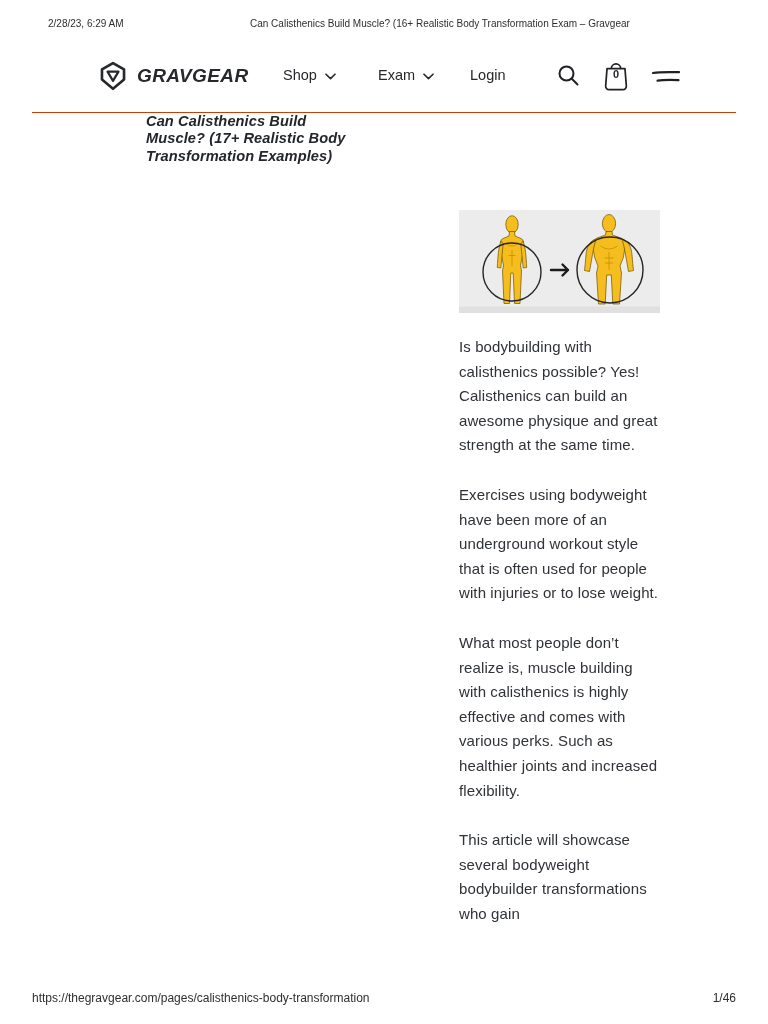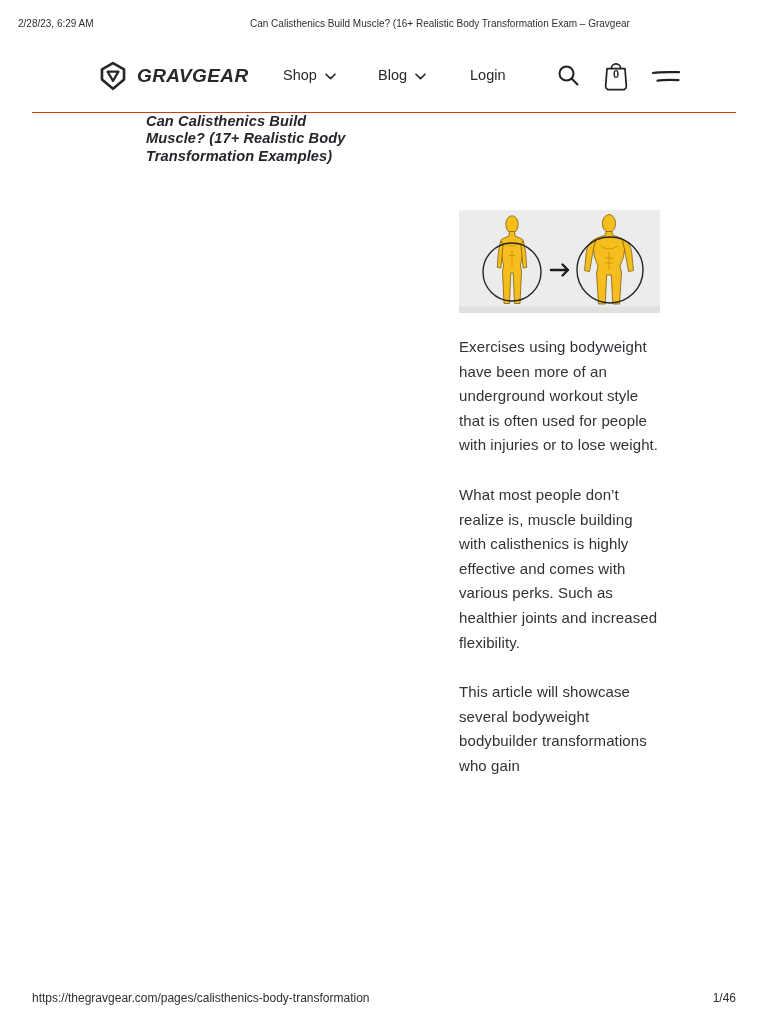--- a/index.html
+++ b/index.html
@@ -10,21 +10,21 @@
     font-family:"Liberation Sans","DejaVu Sans",sans-serif;
     color:#2b2e33;
     overflow:hidden;
   }
 
   
   .print-meta {
     position:absolute; top:18px;
     font-size:10px; color:#2e2e2e; white-space:nowrap;
   }
-  #print-timestamp { left:18px;text-align:right; }
+  #print-timestamp { left:48px;text-align:right; }
   #print-title { left:250px; }
 
   .print-footer {
     position:absolute; top:991px;
     font-size:12px; color:#2e2e2e; white-space:nowrap;
   }
   #footer-url { left:32px; }
   #footer-page { right:32px; }
 
   
@@ -109,21 +109,21 @@
   <a class="nav-item" id="nav-shop">
     <span>Shop</span>
     <span class="chevron">
       <svg width="11" height="7" viewBox="0 0 11 7" fill="none" stroke="#26282b" stroke-width="1.6" stroke-linecap="round" stroke-linejoin="round">
           <path d="M1 1.2 L5.5 5.6 L10 1.2"></path>
         </svg>
     </span>
   </a>
 
   <a class="nav-item" id="nav-blog">
-    <span>Blog</span>
+    <span>Exam</span>
     <span class="chevron">
       <svg width="11" height="7" viewBox="0 0 11 7" fill="none" stroke="#26282b" stroke-width="1.6" stroke-linecap="round" stroke-linejoin="round">
           <path d="M1 1.2 L5.5 5.6 L10 1.2"></path>
         </svg>
     </span>
   </a>
 
   <a class="nav-item" id="nav-login">
     <span>Login</span>
   </a>
@@ -182,19 +182,20 @@
     </g>
 
     <circle cx="53" cy="62" r="29" fill="none" stroke="#262626" stroke-width="1.4"></circle>
     <circle cx="151" cy="60" r="33" fill="none" stroke="#262626" stroke-width="1.4"></circle>
 
     <path d="M92 60 H109 M103.5 54.5 L109 60 L103.5 65.5" fill="none" stroke="#1c1c1c" stroke-width="2.4" stroke-linecap="round" stroke-linejoin="round"></path>
   </svg>
 </figure>
 
 <div class="article-body">
+  <p>Is bodybuilding with calisthenics possible? Yes! Calisthenics can build an awesome physique and great strength at the same time.</p>
   <p>Exercises using bodyweight have been more of an underground workout style that is often used for people with injuries or to lose weight.</p>
   <p>What most people don’t realize is, muscle building with calisthenics is highly effective and comes with various perks. Such as healthier joints and increased flexibility.</p>
   <p>This article will showcase several bodyweight bodybuilder transformations who gain</p>
 </div>
 
 <div class="print-footer" id="footer-url">https://thegravgear.com/pages/calisthenics-body-transformation</div>
 <div class="print-footer" id="footer-page">1/46</div>
 
 </body></html>

